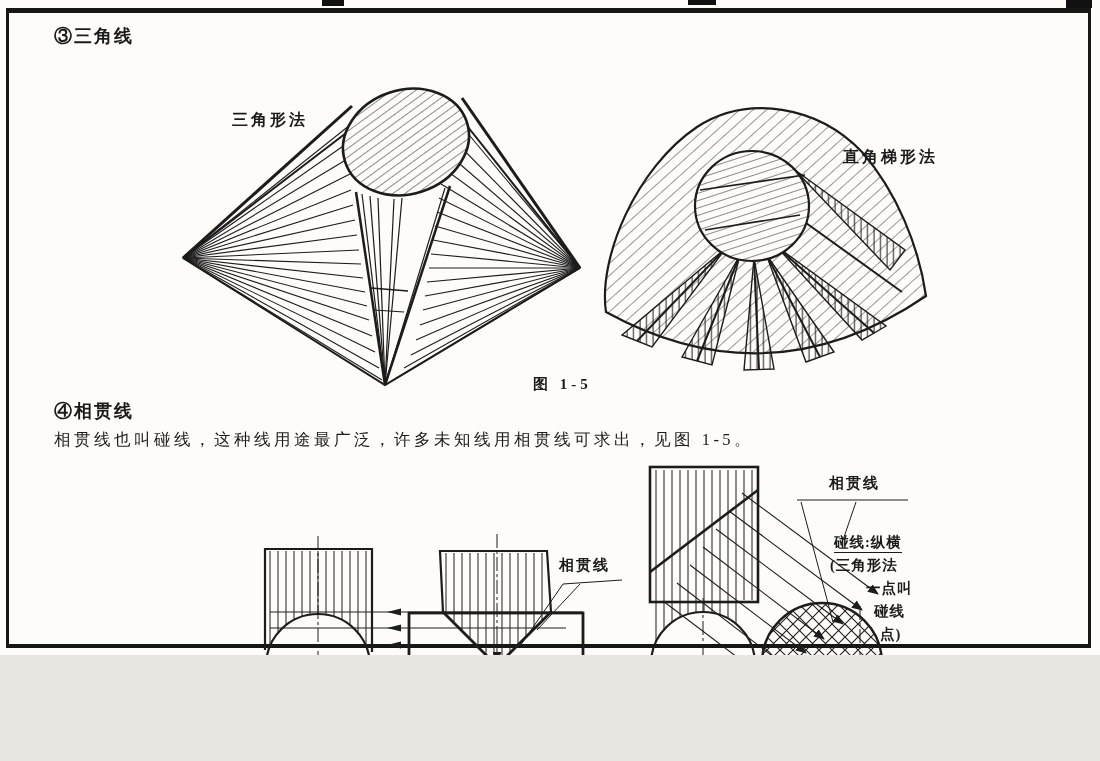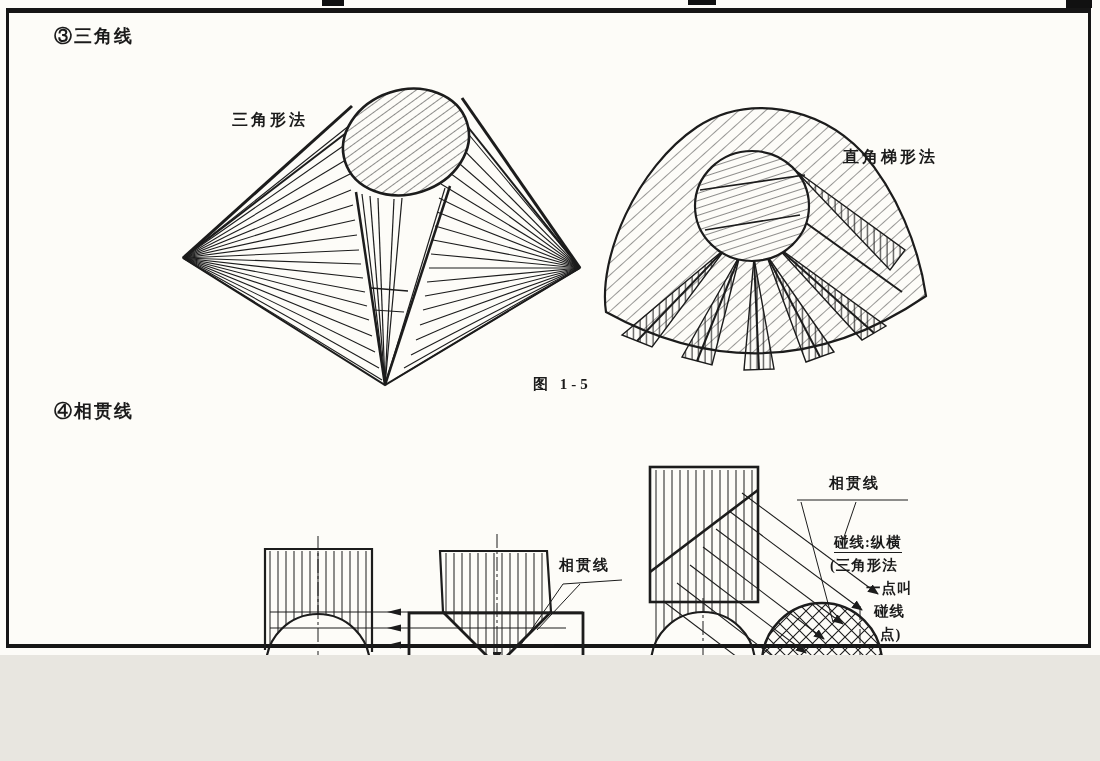--- a/index.html
+++ b/index.html
@@ -265,20 +265,21 @@
     </g>
   </svg>
 
   <div class="txt heading" style="left:54px;top:24px">③三角线</div>
 
   <div class="txt fig-label" style="left:232px;top:110px">三角形法</div>
   <div class="txt fig-label" style="left:843px;top:147px">直角梯形法</div>
   <div class="txt fig-caption" style="left:533px;top:375px">图 1-5</div>
 
   <div class="txt heading" style="left:54px;top:399px">④相贯线</div>
+  <div class="txt body-line" style="left:54px;top:429px">相贯线也叫碰线，这种线用途最广泛，许多未知线用相贯线可求出，见图 1-5。</div>
 
   <div class="txt small-label" style="left:559px;top:556px">相贯线</div>
   <div class="txt small-label" style="left:829px;top:474px">相贯线</div>
 
   <div class="txt ann ann-u" style="left:834px;top:534px">碰线:纵横</div>
   <div class="txt ann" style="left:830px;top:557px">(三角形法</div>
   <div class="txt ann" style="left:866px;top:580px">一点叫</div>
   <div class="txt ann" style="left:874px;top:603px">碰线</div>
   <div class="txt ann" style="left:880px;top:626px">点)</div>
 

